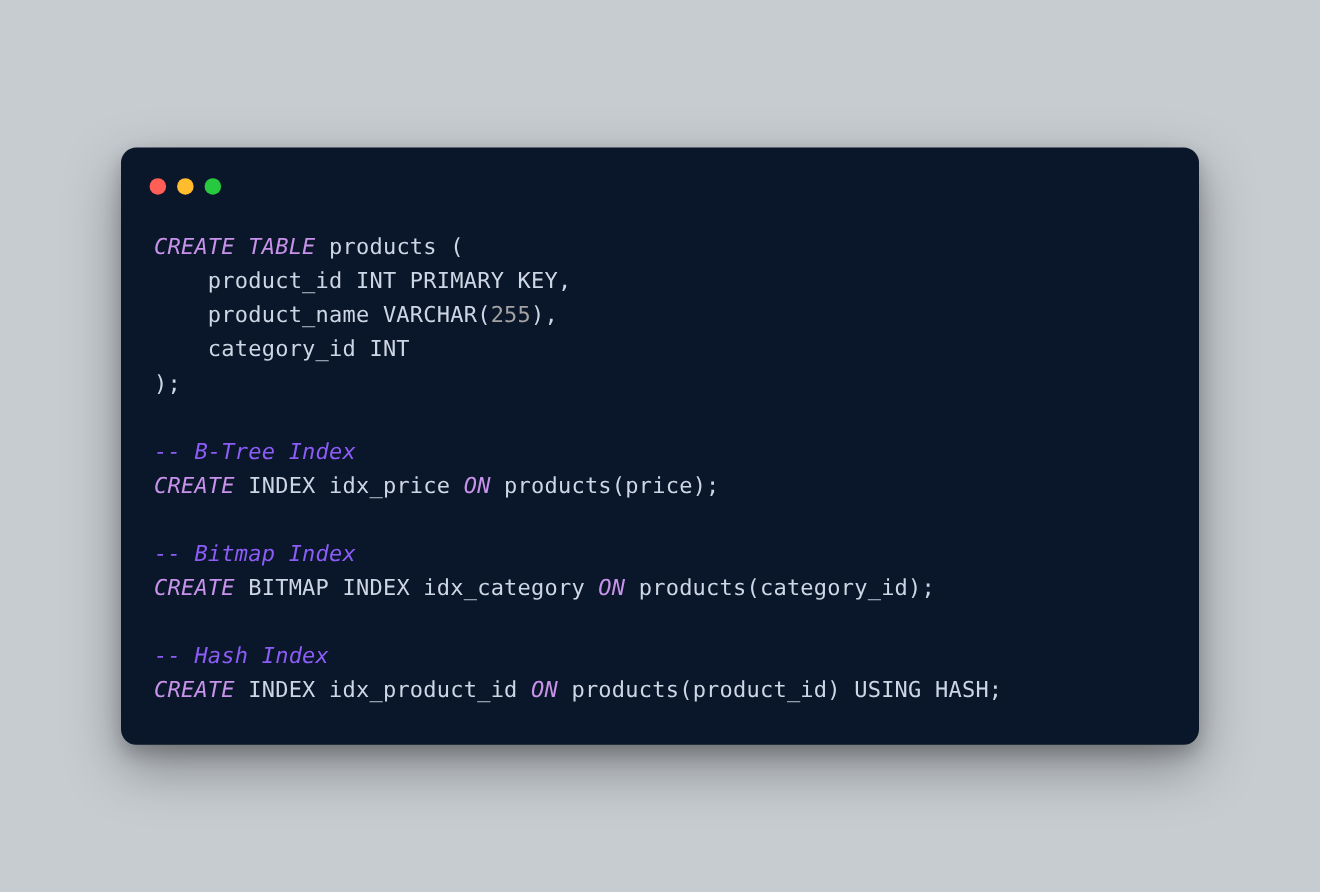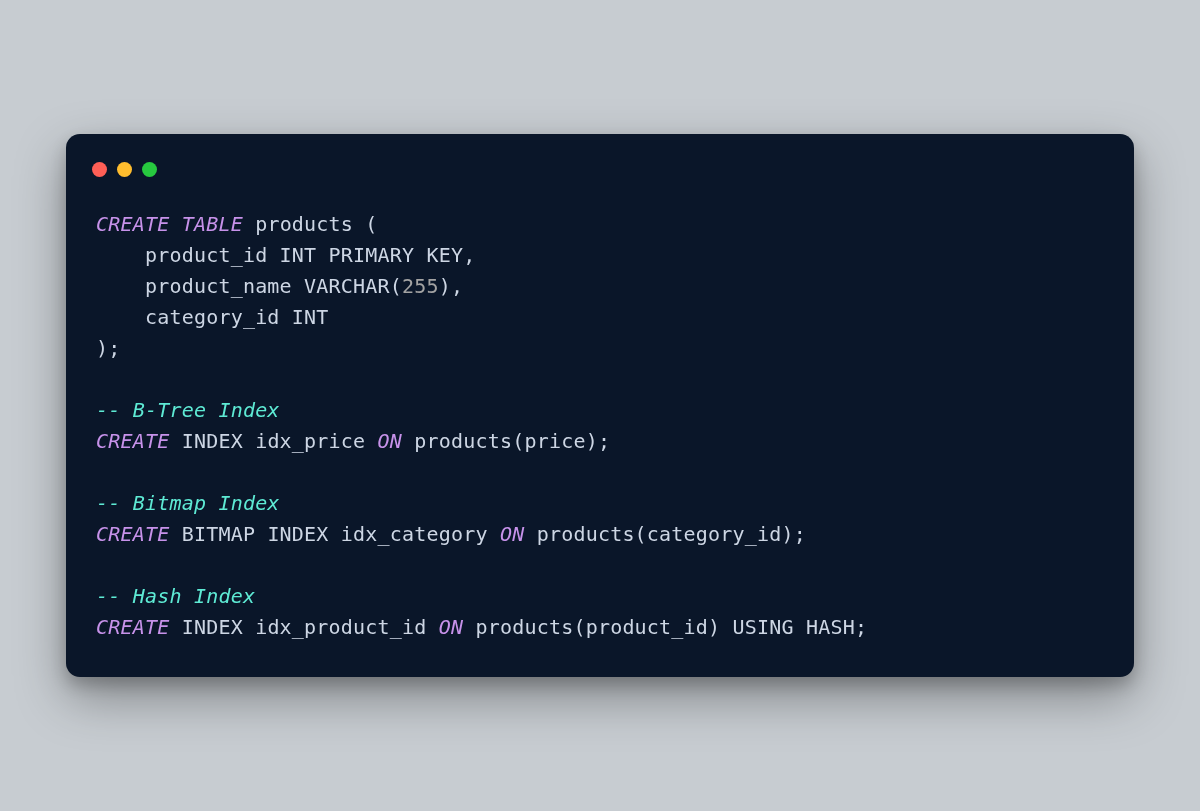--- a/index.html
+++ b/index.html
@@ -12,21 +12,21 @@
     width: 1200px;
     height: 811px;
     display: flex;
     align-items: center;
     justify-content: center;
     font-family: "SF Mono", "Monaco", "Menlo", "Consolas", monospace;
   }
   .window {
     background: #0a1629;
     border-radius: 14px;
-    width: 1068px;
+    width: 980px;
     padding: 24px 0 34px 0;
     box-shadow: 0 20px 50px rgba(0,0,0,0.35), 0 8px 16px rgba(0,0,0,0.2);
   }
   .titlebar {
     display: flex;
     gap: 10px;
     padding: 4px 26px 24px 26px;
   }
   .dot {
     width: 15px;
@@ -46,21 +46,21 @@
     letter-spacing: 0.2px;
   }
   .kw {
     color: #c792ea;
     font-style: italic;
   }
   .num {
     color: #a3a3a3;
   }
   .comment {
-    color: #5eead4;
+    color: #8b5cf6;
     font-style: italic;
     text-align: center;
   }
   .ident {
     color: #cdd6e4;
   }
 </style>
 </head>
 <body>
 

